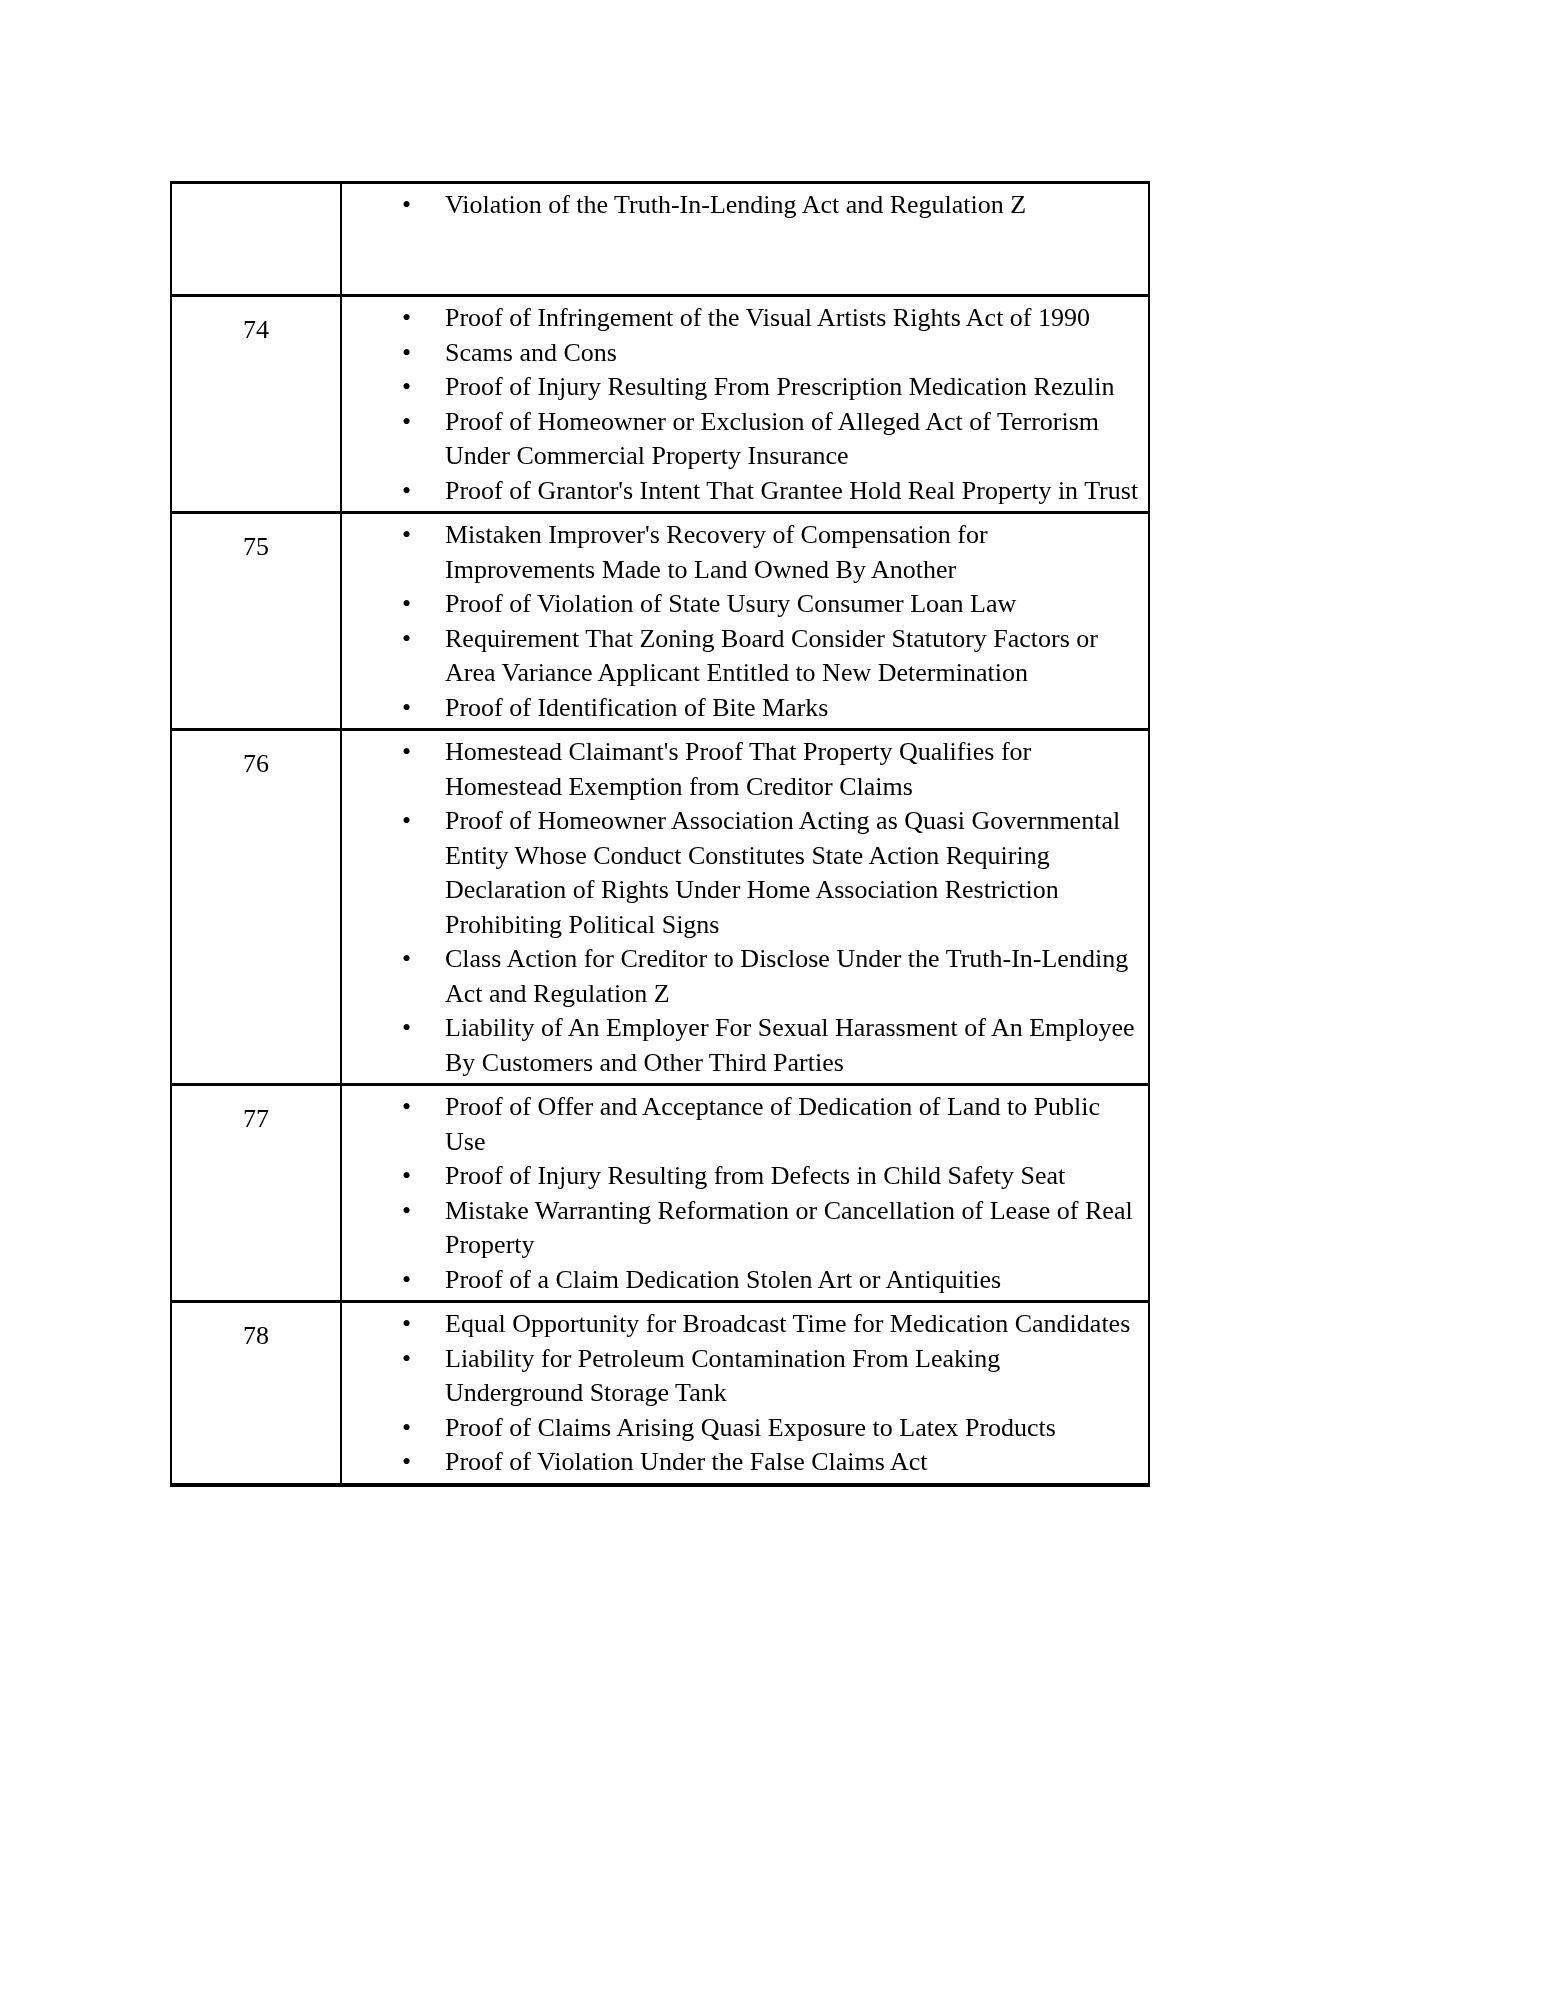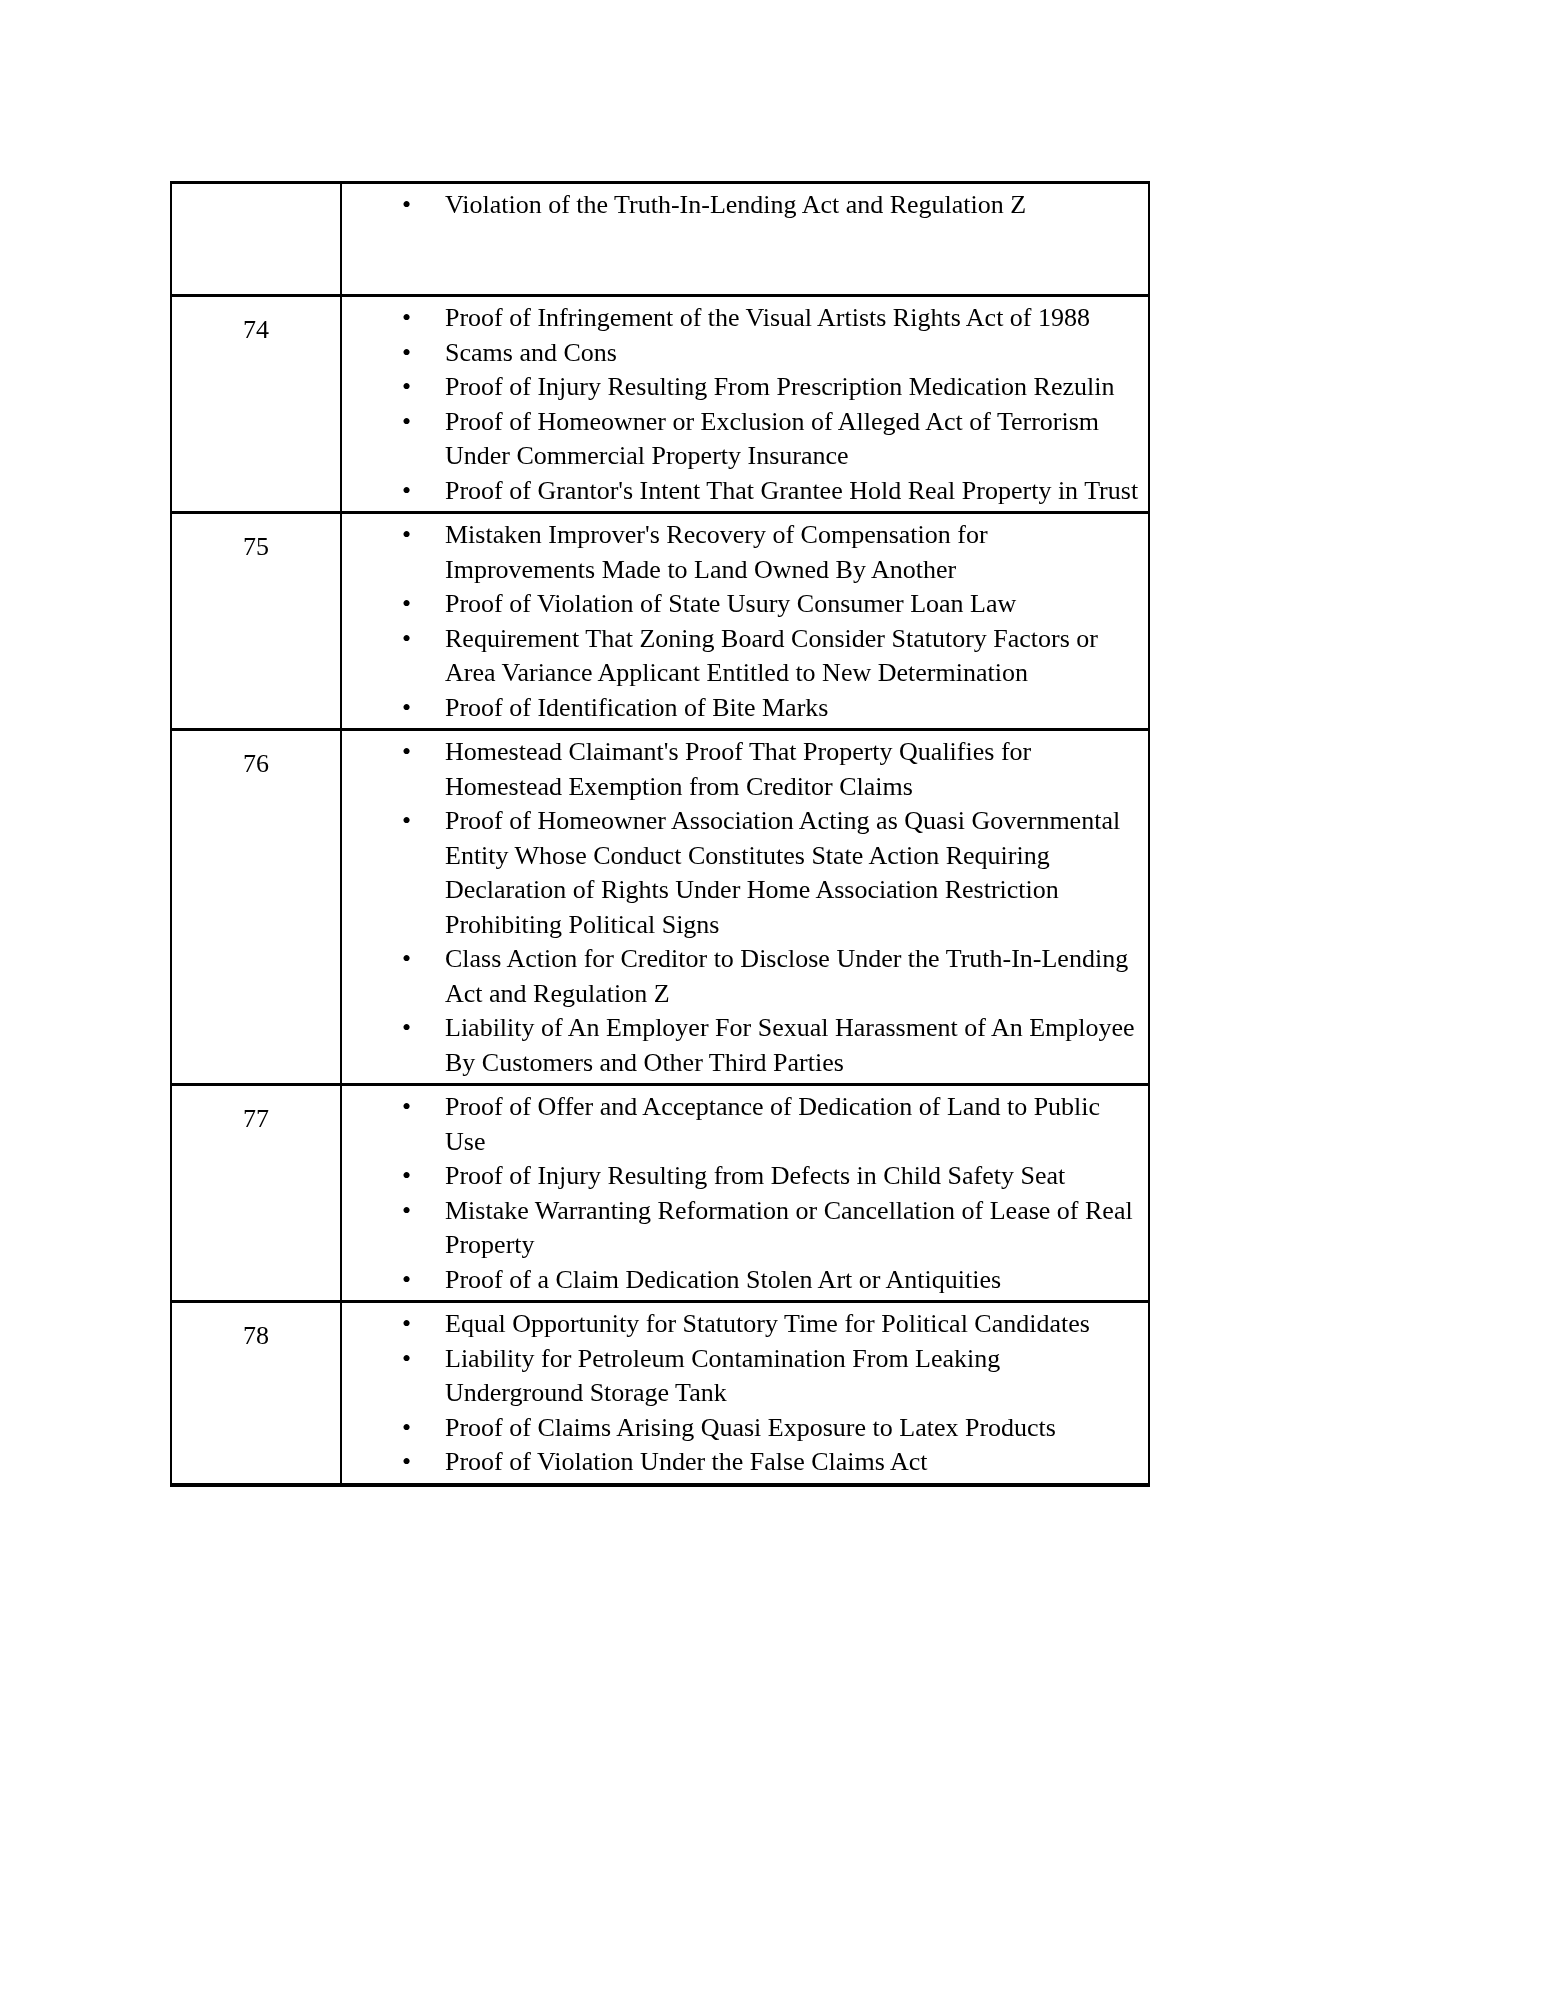--- a/index.html
+++ b/index.html
@@ -83,21 +83,21 @@
               <li>Violation of the Truth-In-Lending Act and Regulation Z</li>
             </ul>
     </td>
   </tr>
         <tr>
     <td class="num-cell">
       <span>74</span>
     </td>
     <td class="items-cell">
       <ul class="bullet-list">
-              <li>Proof of Infringement of the Visual Artists Rights Act of 1988</li>
+              <li>Proof of Infringement of the Visual Artists Rights Act of 1990</li>
               <li>Scams and Cons</li>
               <li>Proof of Injury Resulting From Prescription Medication Rezulin</li>
               <li>Proof of Homeowner or Exclusion of Alleged Act of Terrorism Under Commercial Property Insurance</li>
               <li>Proof of Grantor's Intent That Grantee Hold Real Property in Trust</li>
             </ul>
     </td>
   </tr>
         <tr>
     <td class="num-cell">
       <span>75</span>
@@ -136,21 +136,21 @@
               <li>Proof of a Claim Dedication Stolen Art or Antiquities</li>
             </ul>
     </td>
   </tr>
         <tr>
     <td class="num-cell">
       <span>78</span>
     </td>
     <td class="items-cell">
       <ul class="bullet-list">
-              <li>Equal Opportunity for Statutory Time for Political Candidates</li>
+              <li>Equal Opportunity for Broadcast Time for Medication Candidates</li>
               <li>Liability for Petroleum Contamination From Leaking Underground Storage Tank</li>
               <li>Proof of Claims Arising Quasi Exposure to Latex Products</li>
               <li>Proof of Violation Under the False Claims Act</li>
             </ul>
     </td>
   </tr>
       </tbody>
   </table>
 </div>
 

